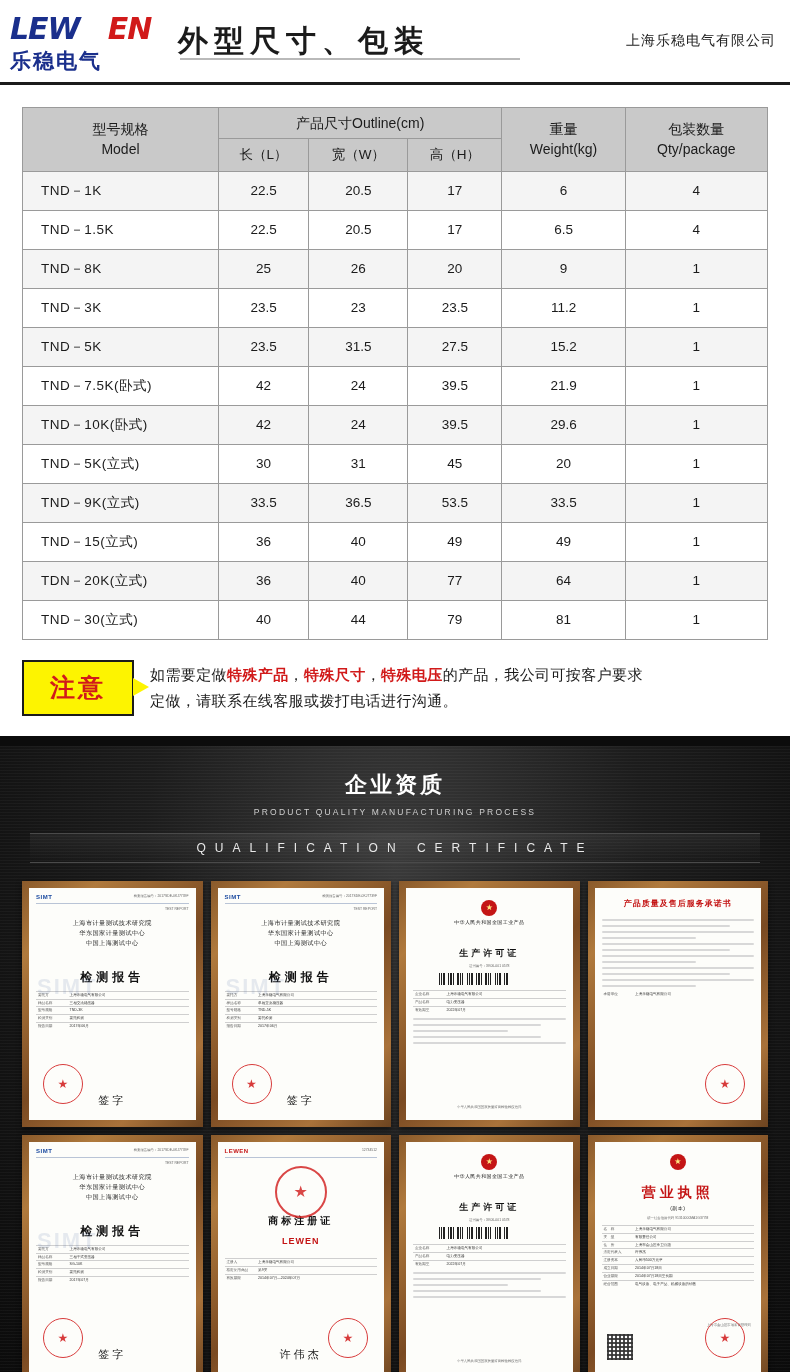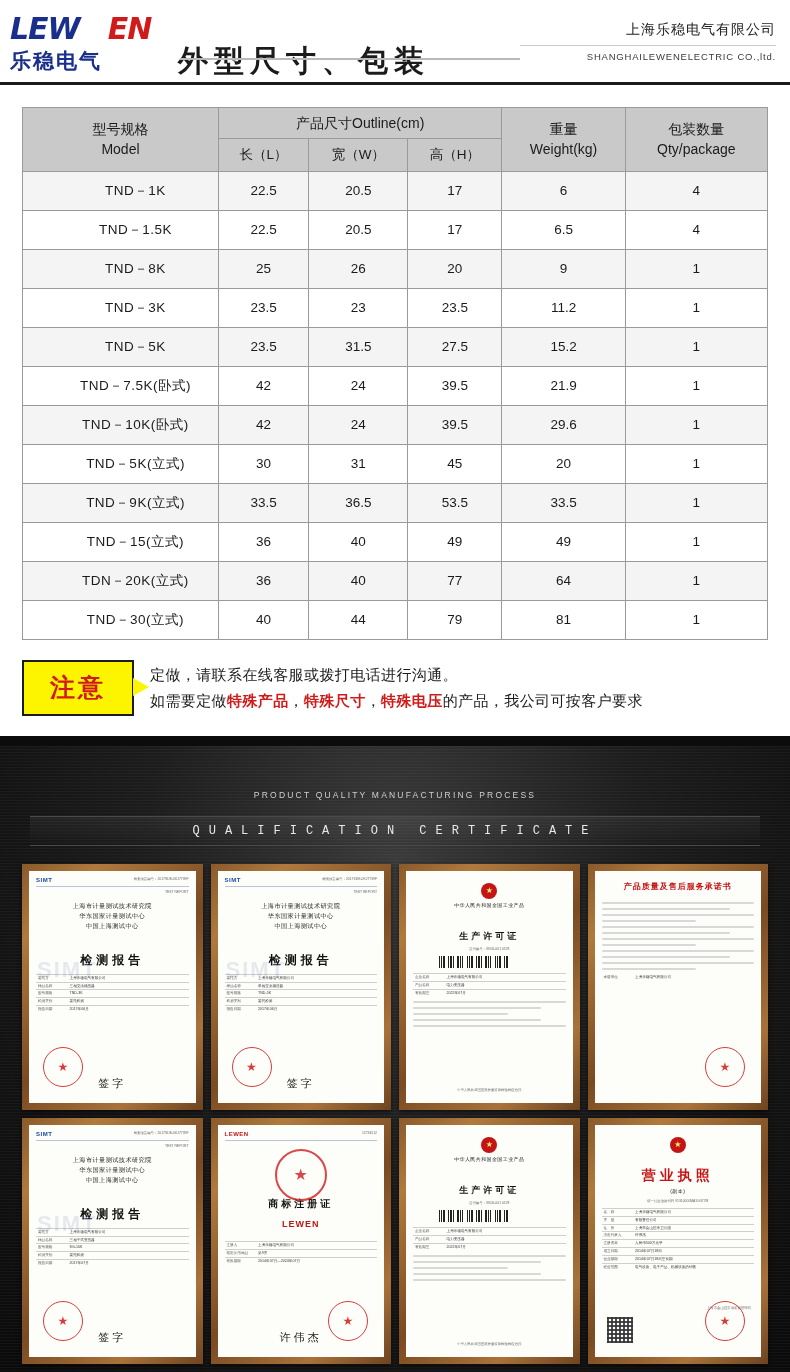--- a/index.html
+++ b/index.html
@@ -40,23 +40,24 @@
     margin-top: 6px;
     font-size: 21px;
     font-weight: bold;
     color: #1a2f8c;
     letter-spacing: 2px;
     line-height: 1;
   }
   .header-center {
     flex: 1;
     display: flex;
-    align-items: flex-end;
+    align-items: flex-start;
     position: relative;
     padding-left: 8px;
+    margin-top: 21px;
   }
   .header-title {
     font-size: 30px;
     font-weight: bold;
     color: #1b1b1b;
     letter-spacing: 6px;
     font-family: "DejaVu Sans", sans-serif;
   }
   .header-rule {
     position: absolute;
@@ -108,22 +109,22 @@
     line-height: 1.45;
     font-size: 14px;
   }
   table.spec thead th.model-head { width: 196px; }
   table.spec thead th.sub { font-size: 13.5px; padding: 6px 2px; }
   table.spec tbody td {
     padding: 10px 2px;
     height: 36px;
   }
   table.spec tbody td.model {
-    text-align: center;
-    padding-left: 32px;
+    text-align: left;
+    padding-left: 18px;
     letter-spacing: 0.5px;
   }
   table.spec tbody tr:nth-child(odd) { background: #f4f4f4; }
   table.spec tbody tr:nth-child(even) { background: #ffffff; }
 
   
   .notice {
     margin: 20px 22px 0 22px;
     display: flex;
     align-items: center;
@@ -178,33 +179,32 @@
     color: #ffffff;
     font-size: 22px;
     font-weight: bold;
     letter-spacing: 3px;
   }
   .cert-sub {
     text-align: center;
     color: #cfcfcf;
     font-size: 8.5px;
     letter-spacing: 2.2px;
-    margin-top: 20px;
+    margin-top: 7px;
   }
   .cert-band {
     margin: 16px 30px 0 30px;
     text-align: center;
     color: #e8e8e8;
     font-size: 12px;
     letter-spacing: 9px;
     border-top: 1px solid #4a4a4a;
     border-bottom: 1px solid #4a4a4a;
     padding: 7px 0;
     background: linear-gradient(180deg, rgba(255,255,255,0.06), rgba(255,255,255,0));
-    font-family: Liberation Mono, monospace;
   }
   .cert-grid {
     margin: 18px 22px 0 22px;
     display: grid;
     grid-template-columns: repeat(4, 1fr);
     gap: 8px 8px;
   }
   .frame {
     background: linear-gradient(135deg, #8a5a2b 0%, #b07a3d 18%, #7a4a22 52%, #a9723a 80%, #6d4420 100%);
     padding: 7px;
@@ -354,21 +354,20 @@
     <div class="logo-block">
       <div class="logo-word"><span>LEW</span><span class="red">EN</span></div>
       <div class="logo-cn">乐稳电气</div>
     </div>
     <div class="header-center">
       <div class="header-title">外型尺寸、包装</div>
       <div class="header-rule"></div>
     </div>
     <div class="header-right">
       <div class="company-cn">上海乐稳电气有限公司</div>
-      <div class="company-en">SHANGHAILEWENELECTRIC CO.,ltd.</div>
     </div>
   </div>
 
   <div class="table-wrap">
     <table class="spec">
       <thead>
         <tr>
           <th class="model-head" rowspan="2">
             <div>型号规格</div>
             <div>Model</div>
@@ -488,28 +487,29 @@
         </tr>
       </tbody>
     </table>
   </div>
 
   <div class="notice">
     <div class="notice-badge">
       <span>注意</span>
     </div>
     <div class="notice-text">
+      <div><span>如需要定做</span><span class="hl">特殊产品</span><span>，</span><span class="hl">特殊尺寸</span><span>，</span><span class="hl">特殊电压</span><span>的产品，我公司可按客户要求</span></div>
       <div>定做，请联系在线客服或拨打电话进行沟通。</div>
-      <div><span>如需要定做</span><span class="hl">特殊产品</span><span>，</span><span class="hl">特殊尺寸</span><span>，</span><span class="hl">特殊电压</span><span>的产品，我公司可按客户要求</span></div>
     </div>
   </div>
 
   <div class="black-bar"></div>
 
   <div class="cert-section">
+    <div class="cert-title">企业资质</div>
     <div class="cert-sub">PRODUCT QUALITY MANUFACTURING PROCESS</div>
     <div class="cert-band">QUALIFICATION CERTIFICATE</div>
 
     <div class="cert-grid">
 
       <div class="frame">
         <div class="frame-inner">
           <div class="doc-top">
             <div class="doc-logo">SIMT</div>
             <div class="doc-code">检测报告编号：2017SDE-0KJ7739F</div>

